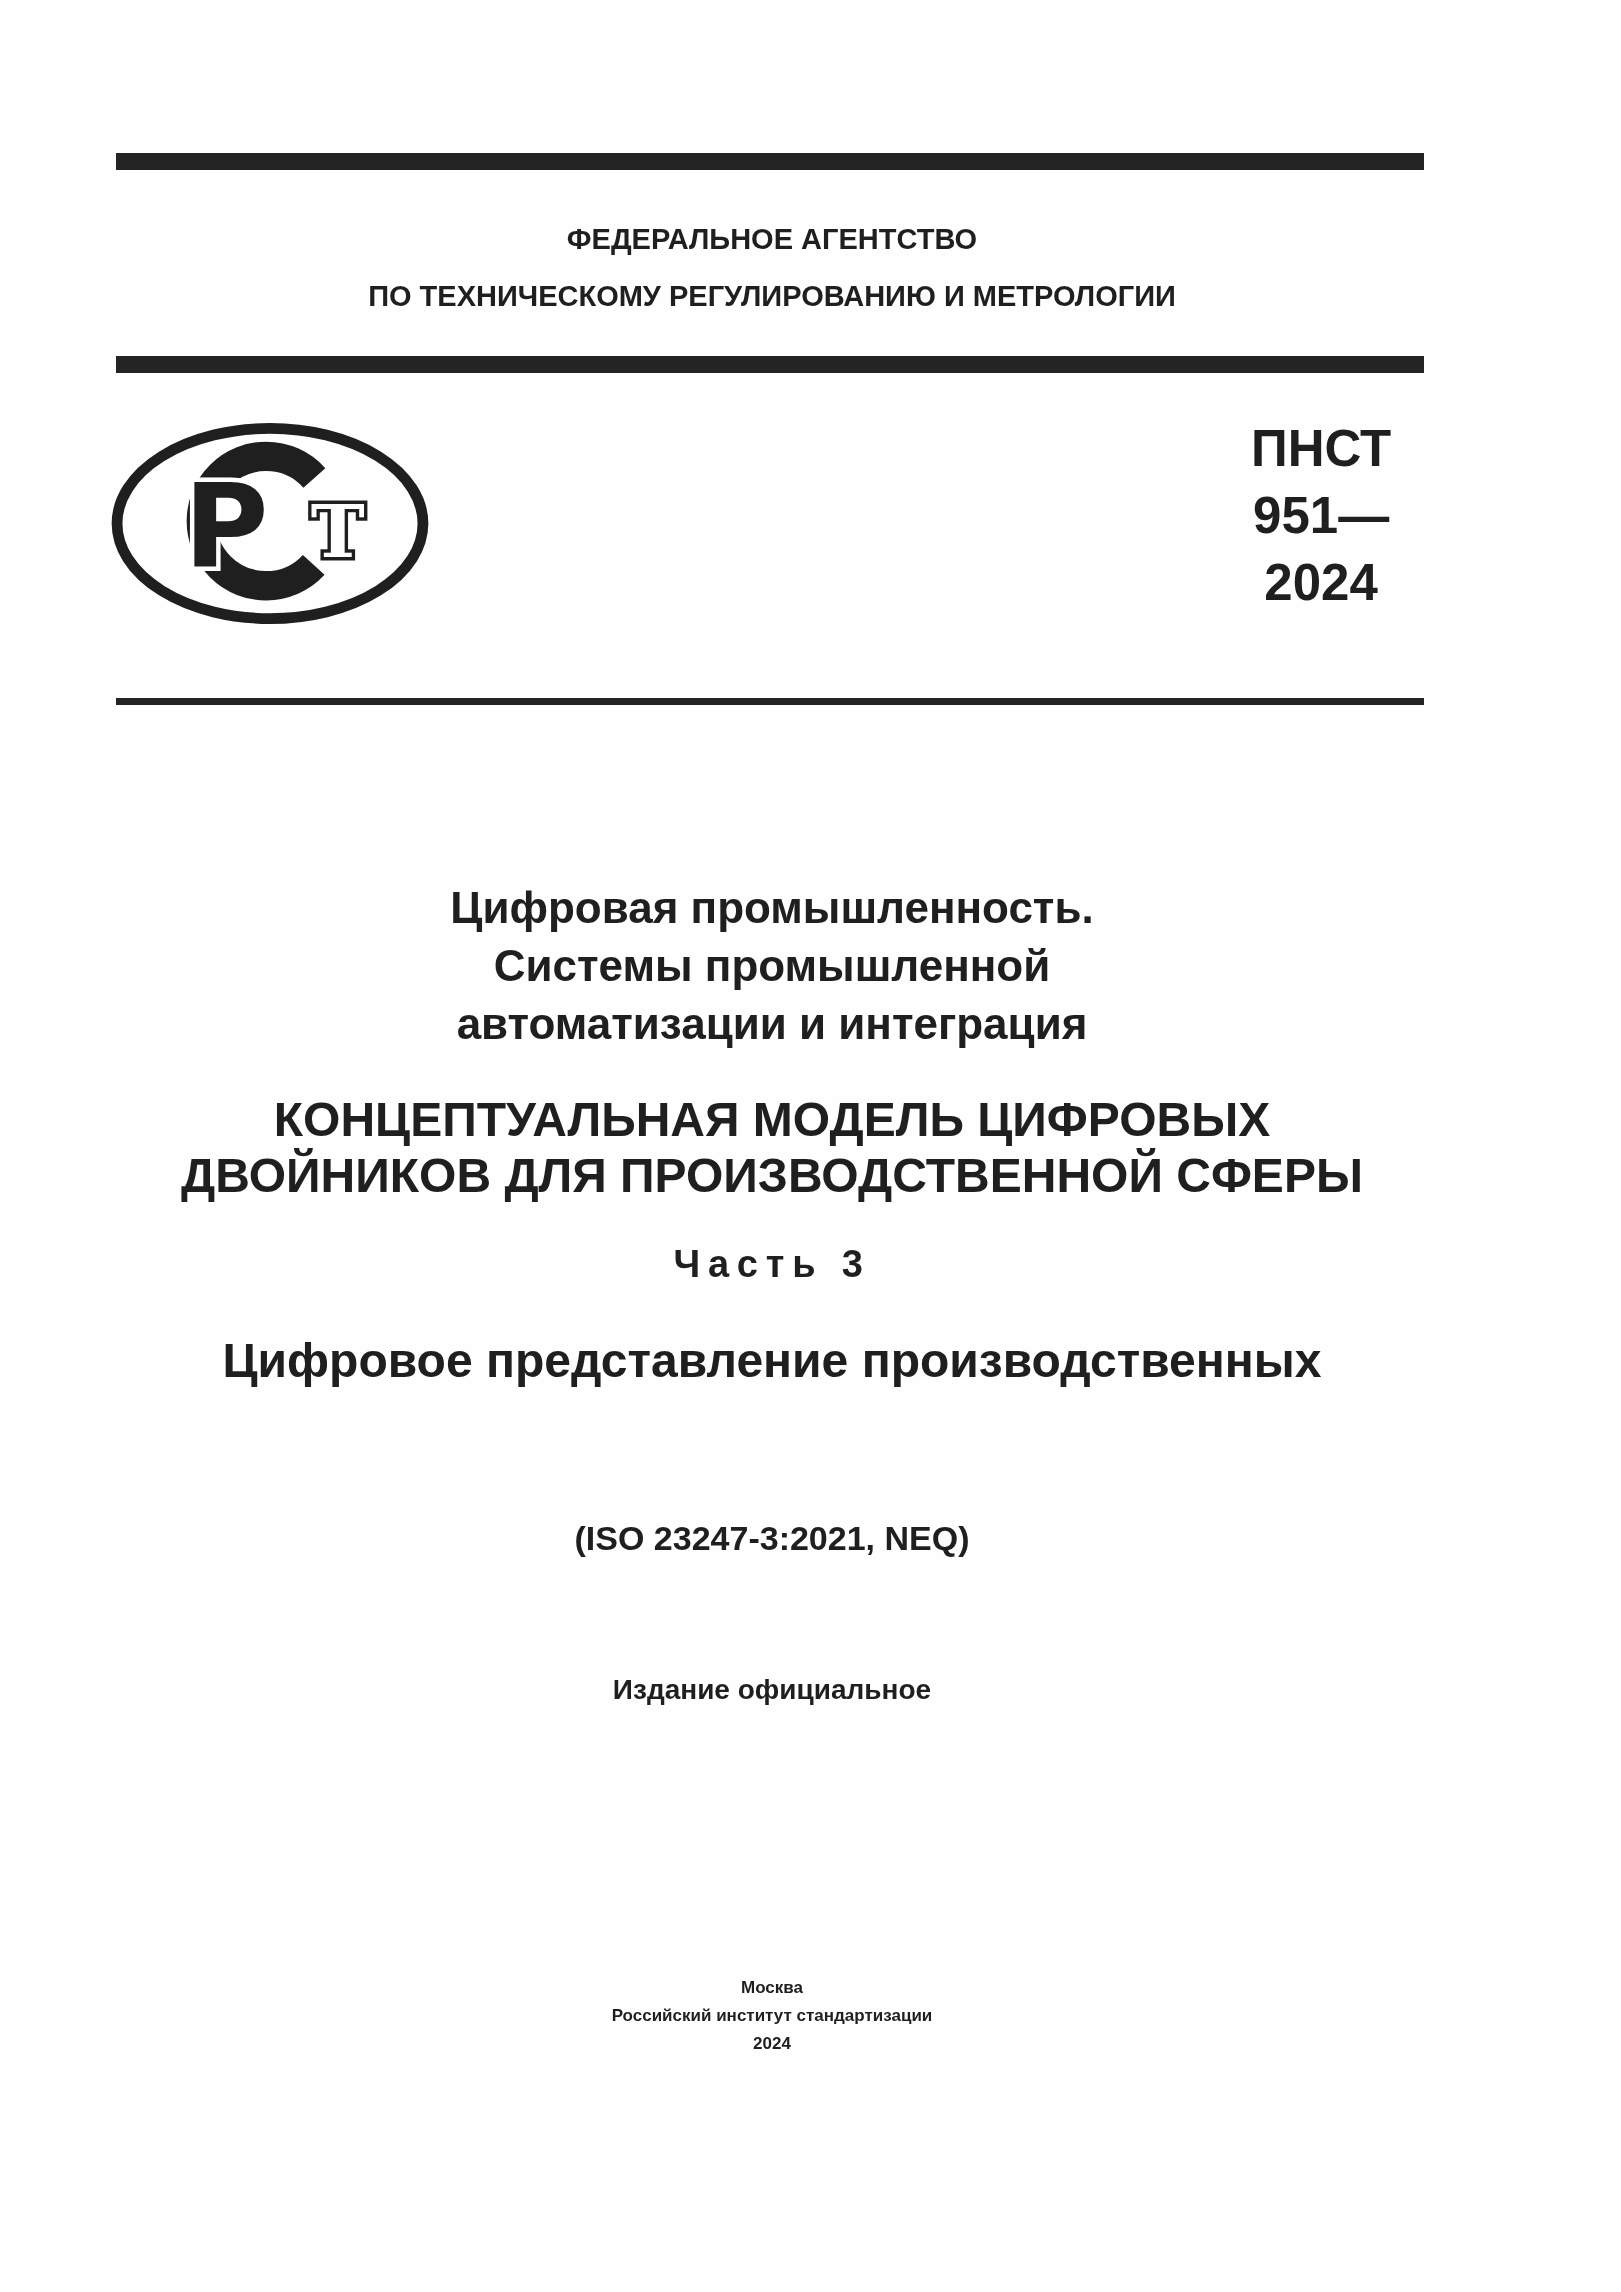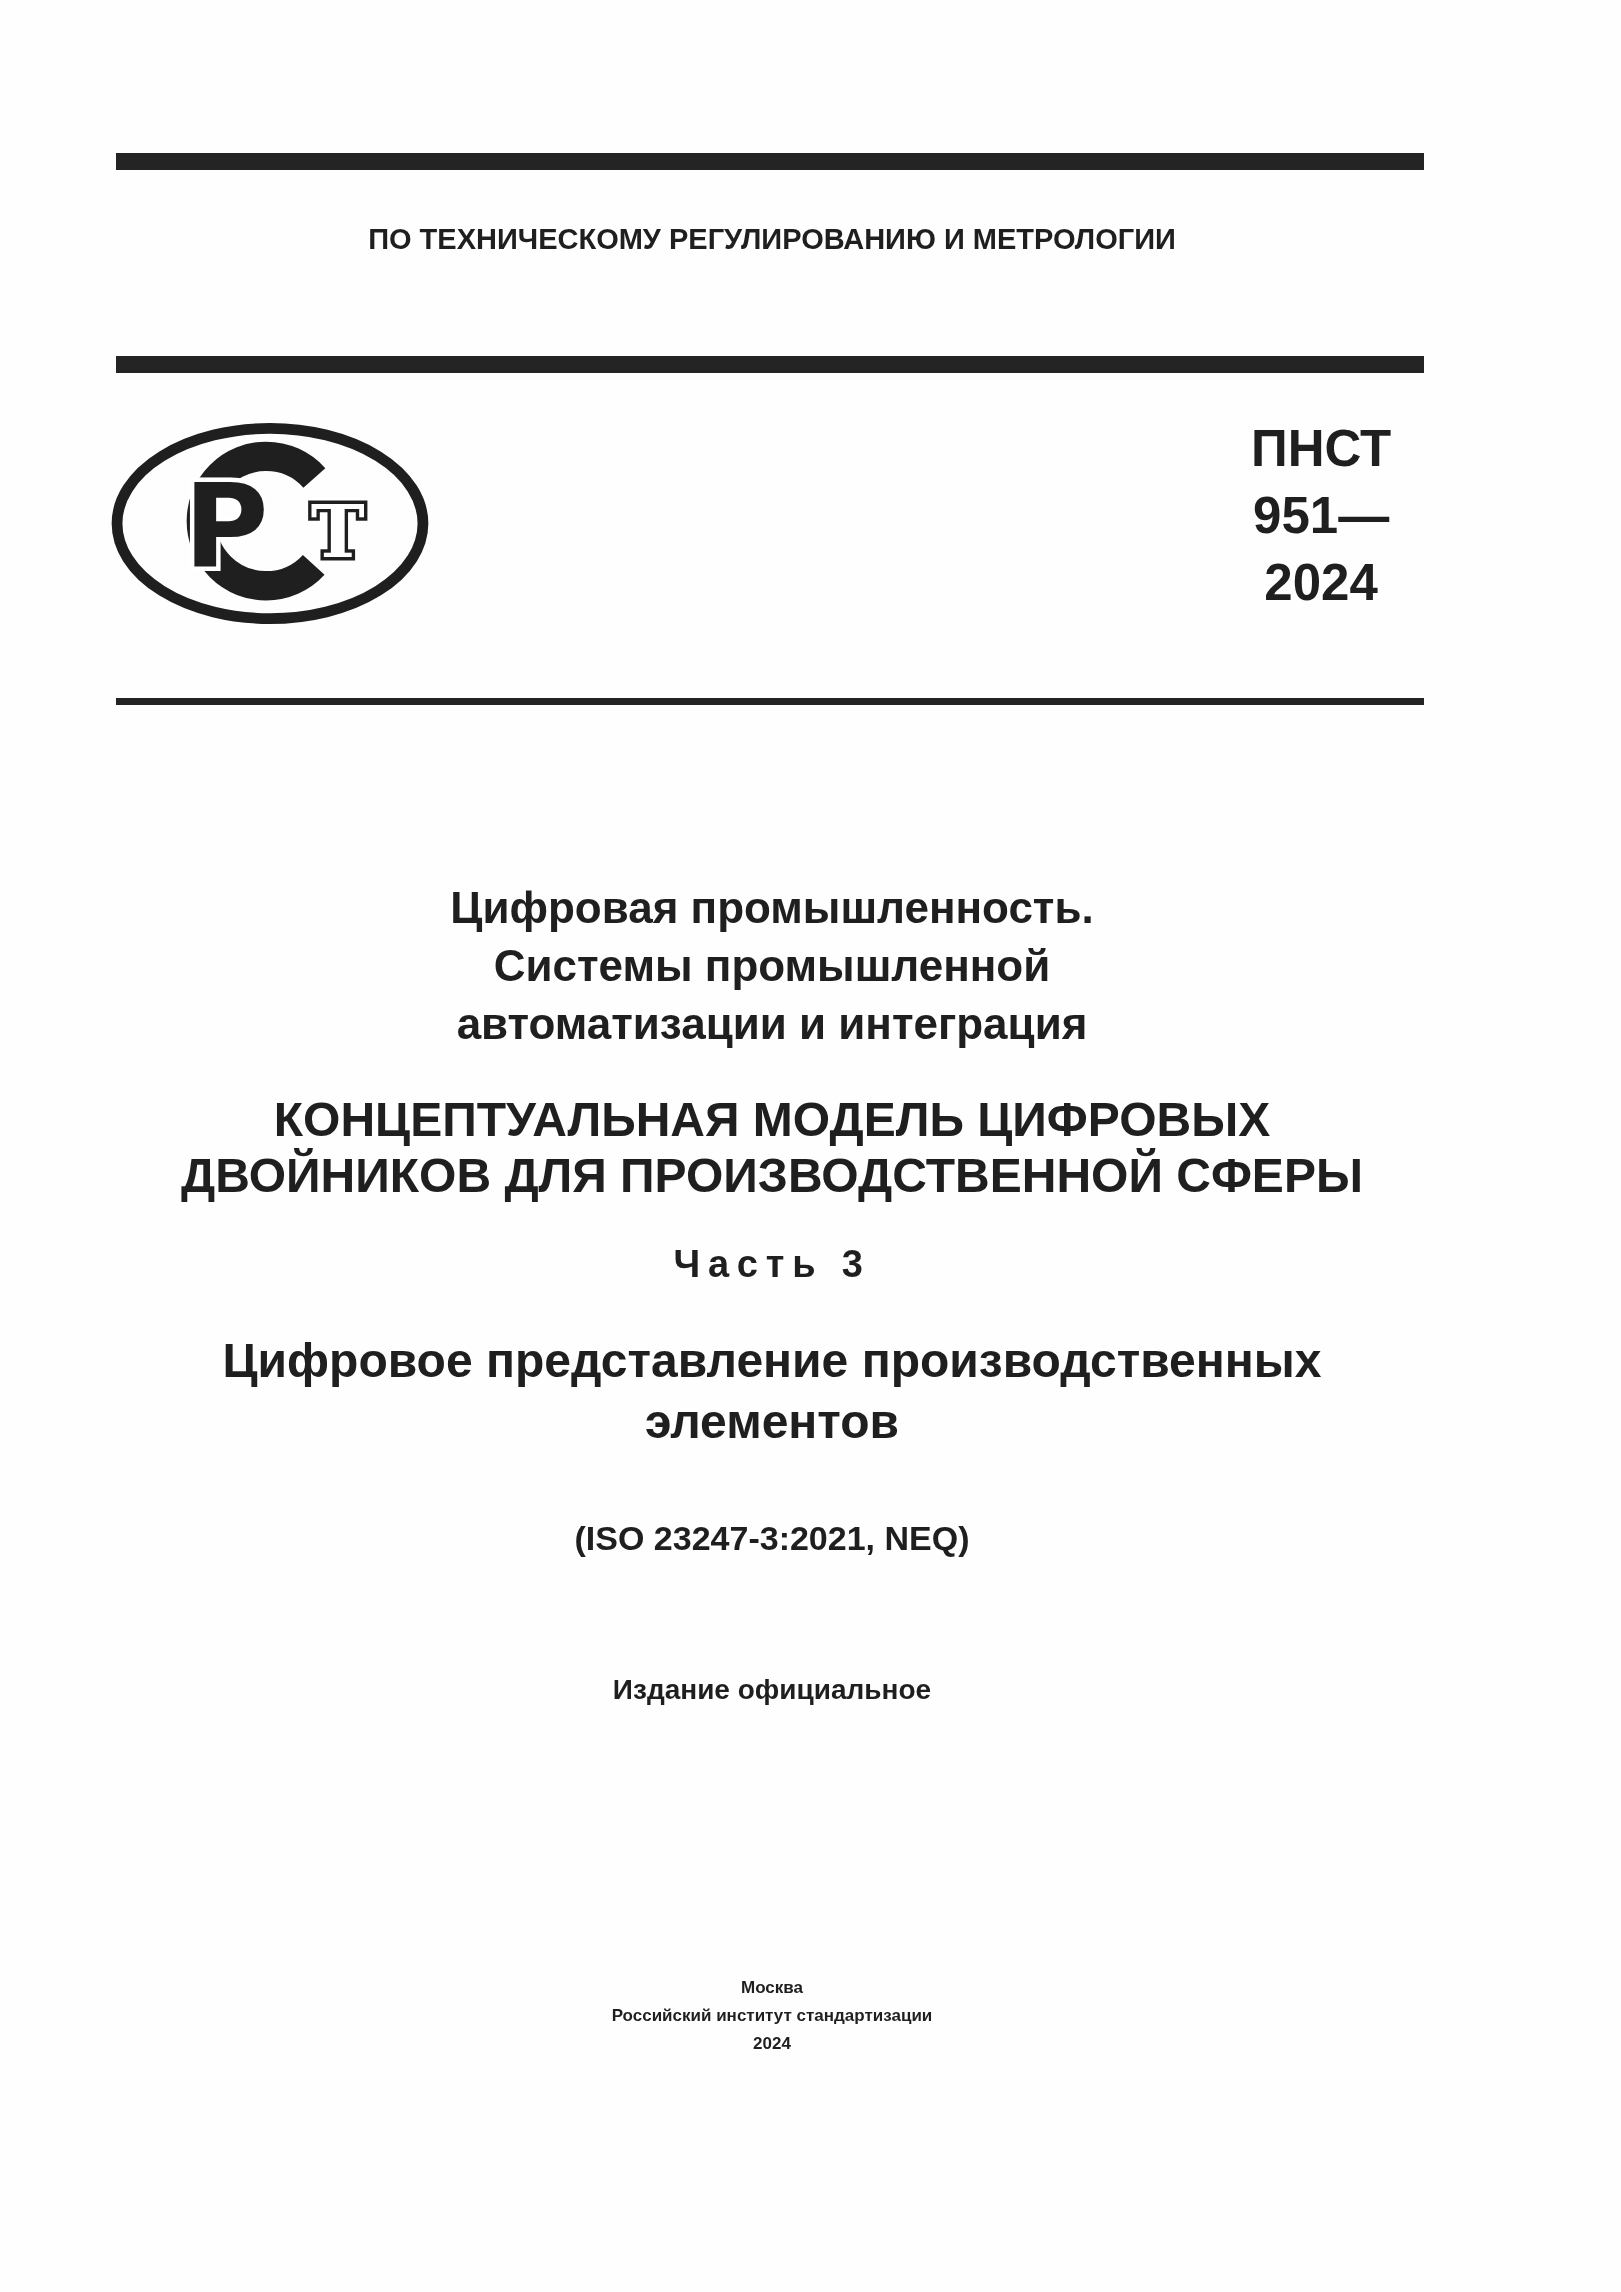--- a/index.html
+++ b/index.html
@@ -35,20 +35,21 @@
   .logo-box{left:111px;top:423px;width:318px;height:201px;}
 </style>
 </head>
 <body>
 
 <div class="page">
 
   <div class="bar bar-thick" style="top:153px;"></div>
 
   <div class="abs center-col agency">
+    <div>ФЕДЕРАЛЬНОЕ АГЕНТСТВО</div>
     <div>ПО ТЕХНИЧЕСКОМУ РЕГУЛИРОВАНИЮ И МЕТРОЛОГИИ</div>
   </div>
 
   <div class="bar bar-thick" style="top:356px;"></div>
 
   <div class="abs logo-box">
     <svg width="318" height="201" viewBox="0 0 324 205">
       <ellipse cx="162" cy="102.5" rx="156" ry="97" fill="none" stroke="#1f1f1f" stroke-width="11"></ellipse>
       <circle cx="158" cy="100" r="66" fill="none" stroke="#1f1f1f" stroke-width="30" stroke-dasharray="317 98" stroke-dashoffset="366"></circle>
       <text x="74" y="146" font-family="'DejaVu Sans','Liberation Sans',sans-serif" font-size="118" font-weight="bold" fill="#1f1f1f" stroke="#ffffff" stroke-width="9" paint-order="stroke">Р</text>
@@ -75,21 +76,20 @@
     <div>Системы промышленной</div>
     <div>автоматизации и интеграция</div>
   </div>
 
   <div class="abs center-col part-label">
     <div>Часть 3</div>
   </div>
 
   <div class="abs center-col subtitle">
     <div>Цифровое представление производственных</div>
-    <div>элементов</div>
   </div>
 
   <div class="abs center-col iso-ref">
     <div>(ISO 23247-3:2021, NEQ)</div>
   </div>
 
   <div class="abs center-col edition">
     <div>Издание официальное</div>
   </div>
 

